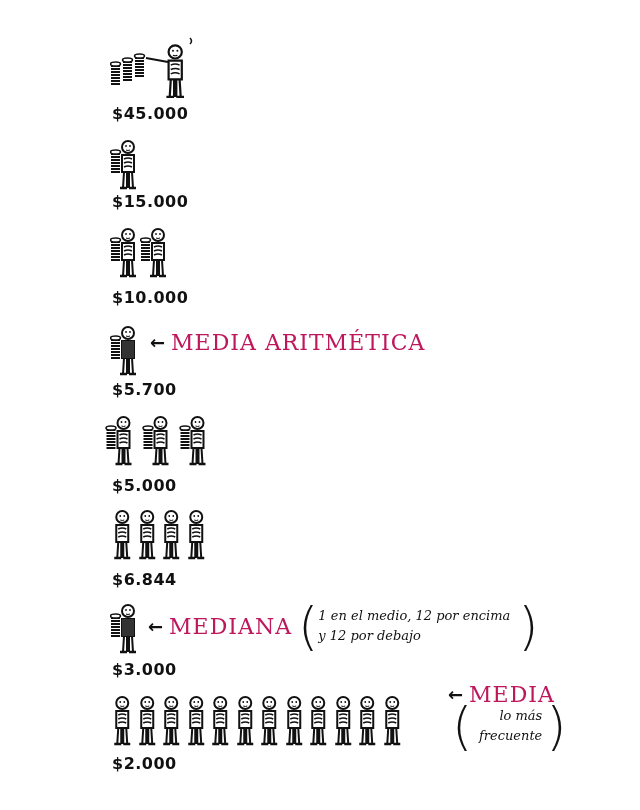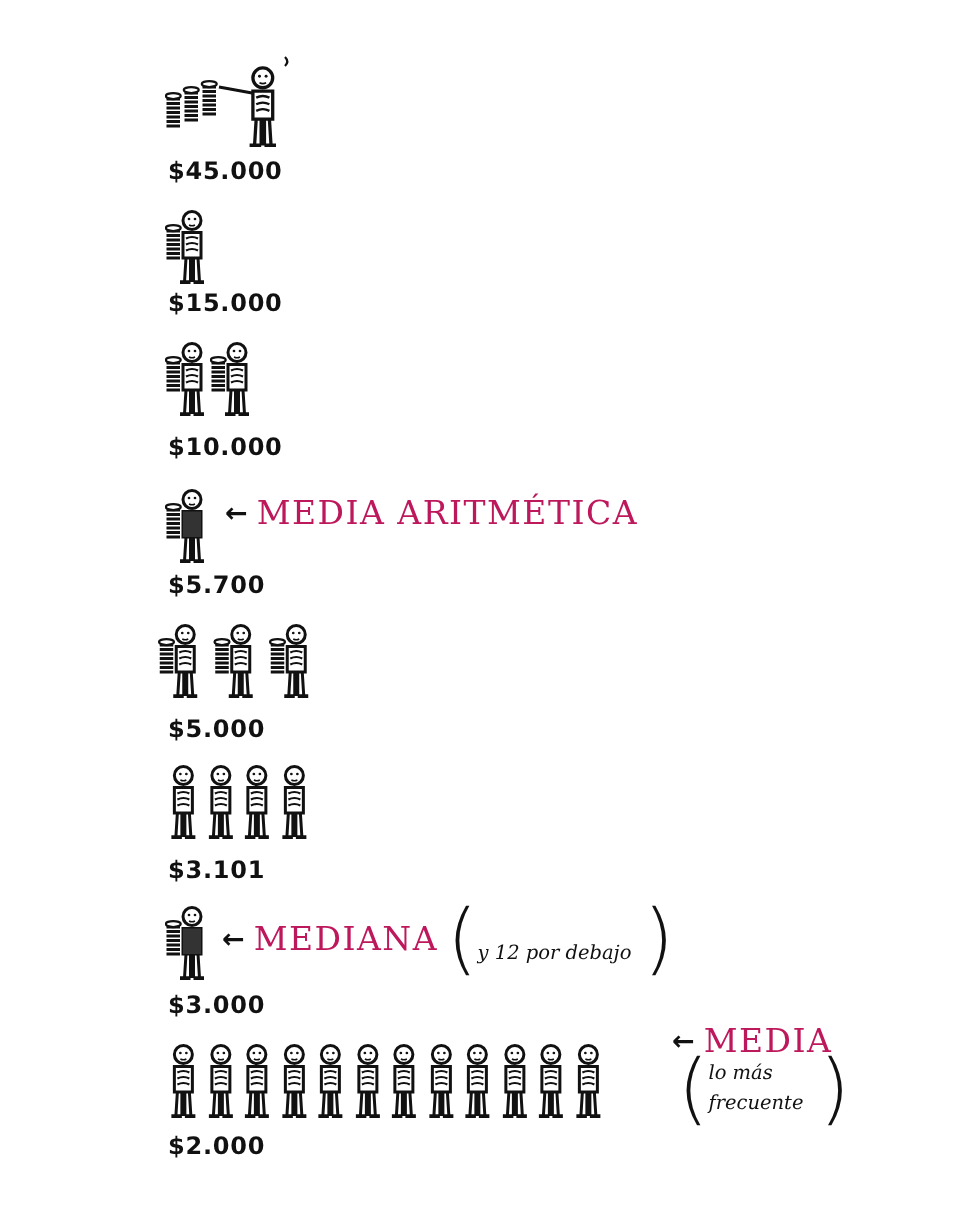--- a/index.html
+++ b/index.html
@@ -162,40 +162,40 @@
         <svg viewBox="0 0 24 52">
           <use href="#person"></use>
         </svg>
       </div>
       <div class="fig" style="width: 24.5px;">
         <svg viewBox="0 0 24 52">
           <use href="#person"></use>
         </svg>
       </div>
     </div>
-    <div class="amount" style="left: 112px; top: 570px;">$3.101</div>
+    <div class="amount" style="left: 112px; top: 570px;">$6.844</div>
     <div class="figs" style="left: 110px; top: 600px;">
       <div class="fig" style="width: 30px; height: 56px;">
         <svg viewBox="0 0 30 56">
           <g transform="translate(6,2)">
             <use href="#person"></use>
           </g>
           <path d="M12 19 L24 19 L24 36 L12 36 Z" fill="#333"></path>
           <g transform="translate(0,4)">
             <use href="#coins"></use>
           </g>
         </svg>
       </div>
     </div>
     <div class="amount" style="left: 112px; top: 660px;">$3.000</div>
     <div class="callout" style="left: 148px; top: 600px;">
       <span class="arrow">←</span>
       <span class="label-big">MEDIANA</span>
       <span class="paren" style="margin-left:6px">(</span>
-      <span class="hand"><br><span>y 12 por debajo</span></span>
+      <span class="hand"><span>1 en el medio, 12 por encima</span><br><span>y 12 por debajo</span></span>
       <span class="paren" style="margin-left:8px">)</span>
     </div>
     <div class="figs" style="left: 110px; top: 694px;">
       <div class="fig" style="width: 24.5px;">
         <svg viewBox="0 0 24 52">
           <use href="#person"></use>
         </svg>
       </div>
       <div class="fig" style="width: 24.5px;">
         <svg viewBox="0 0 24 52">
@@ -253,16 +253,16 @@
         </svg>
       </div>
     </div>
     <div class="amount" style="left: 112px; top: 754px;">$2.000</div>
     <div class="callout" style="left: 448px; top: 682px;">
       <span class="arrow">←</span>
       <span class="label-big">MEDIA</span>
     </div>
     <div class="callout" style="left: 452px; top: 700px;">
       <span class="paren">(</span>
-      <span class="hand" style="text-align:left;width:70px"><span>lo más</span><br><span>frecuente</span></span>
+      <span class="hand" style="text-align:right;width:70px"><span>lo más</span><br><span>frecuente</span></span>
       <span class="paren" style="margin-left:4px">)</span>
     </div>
   </div>
 
 </body></html>

